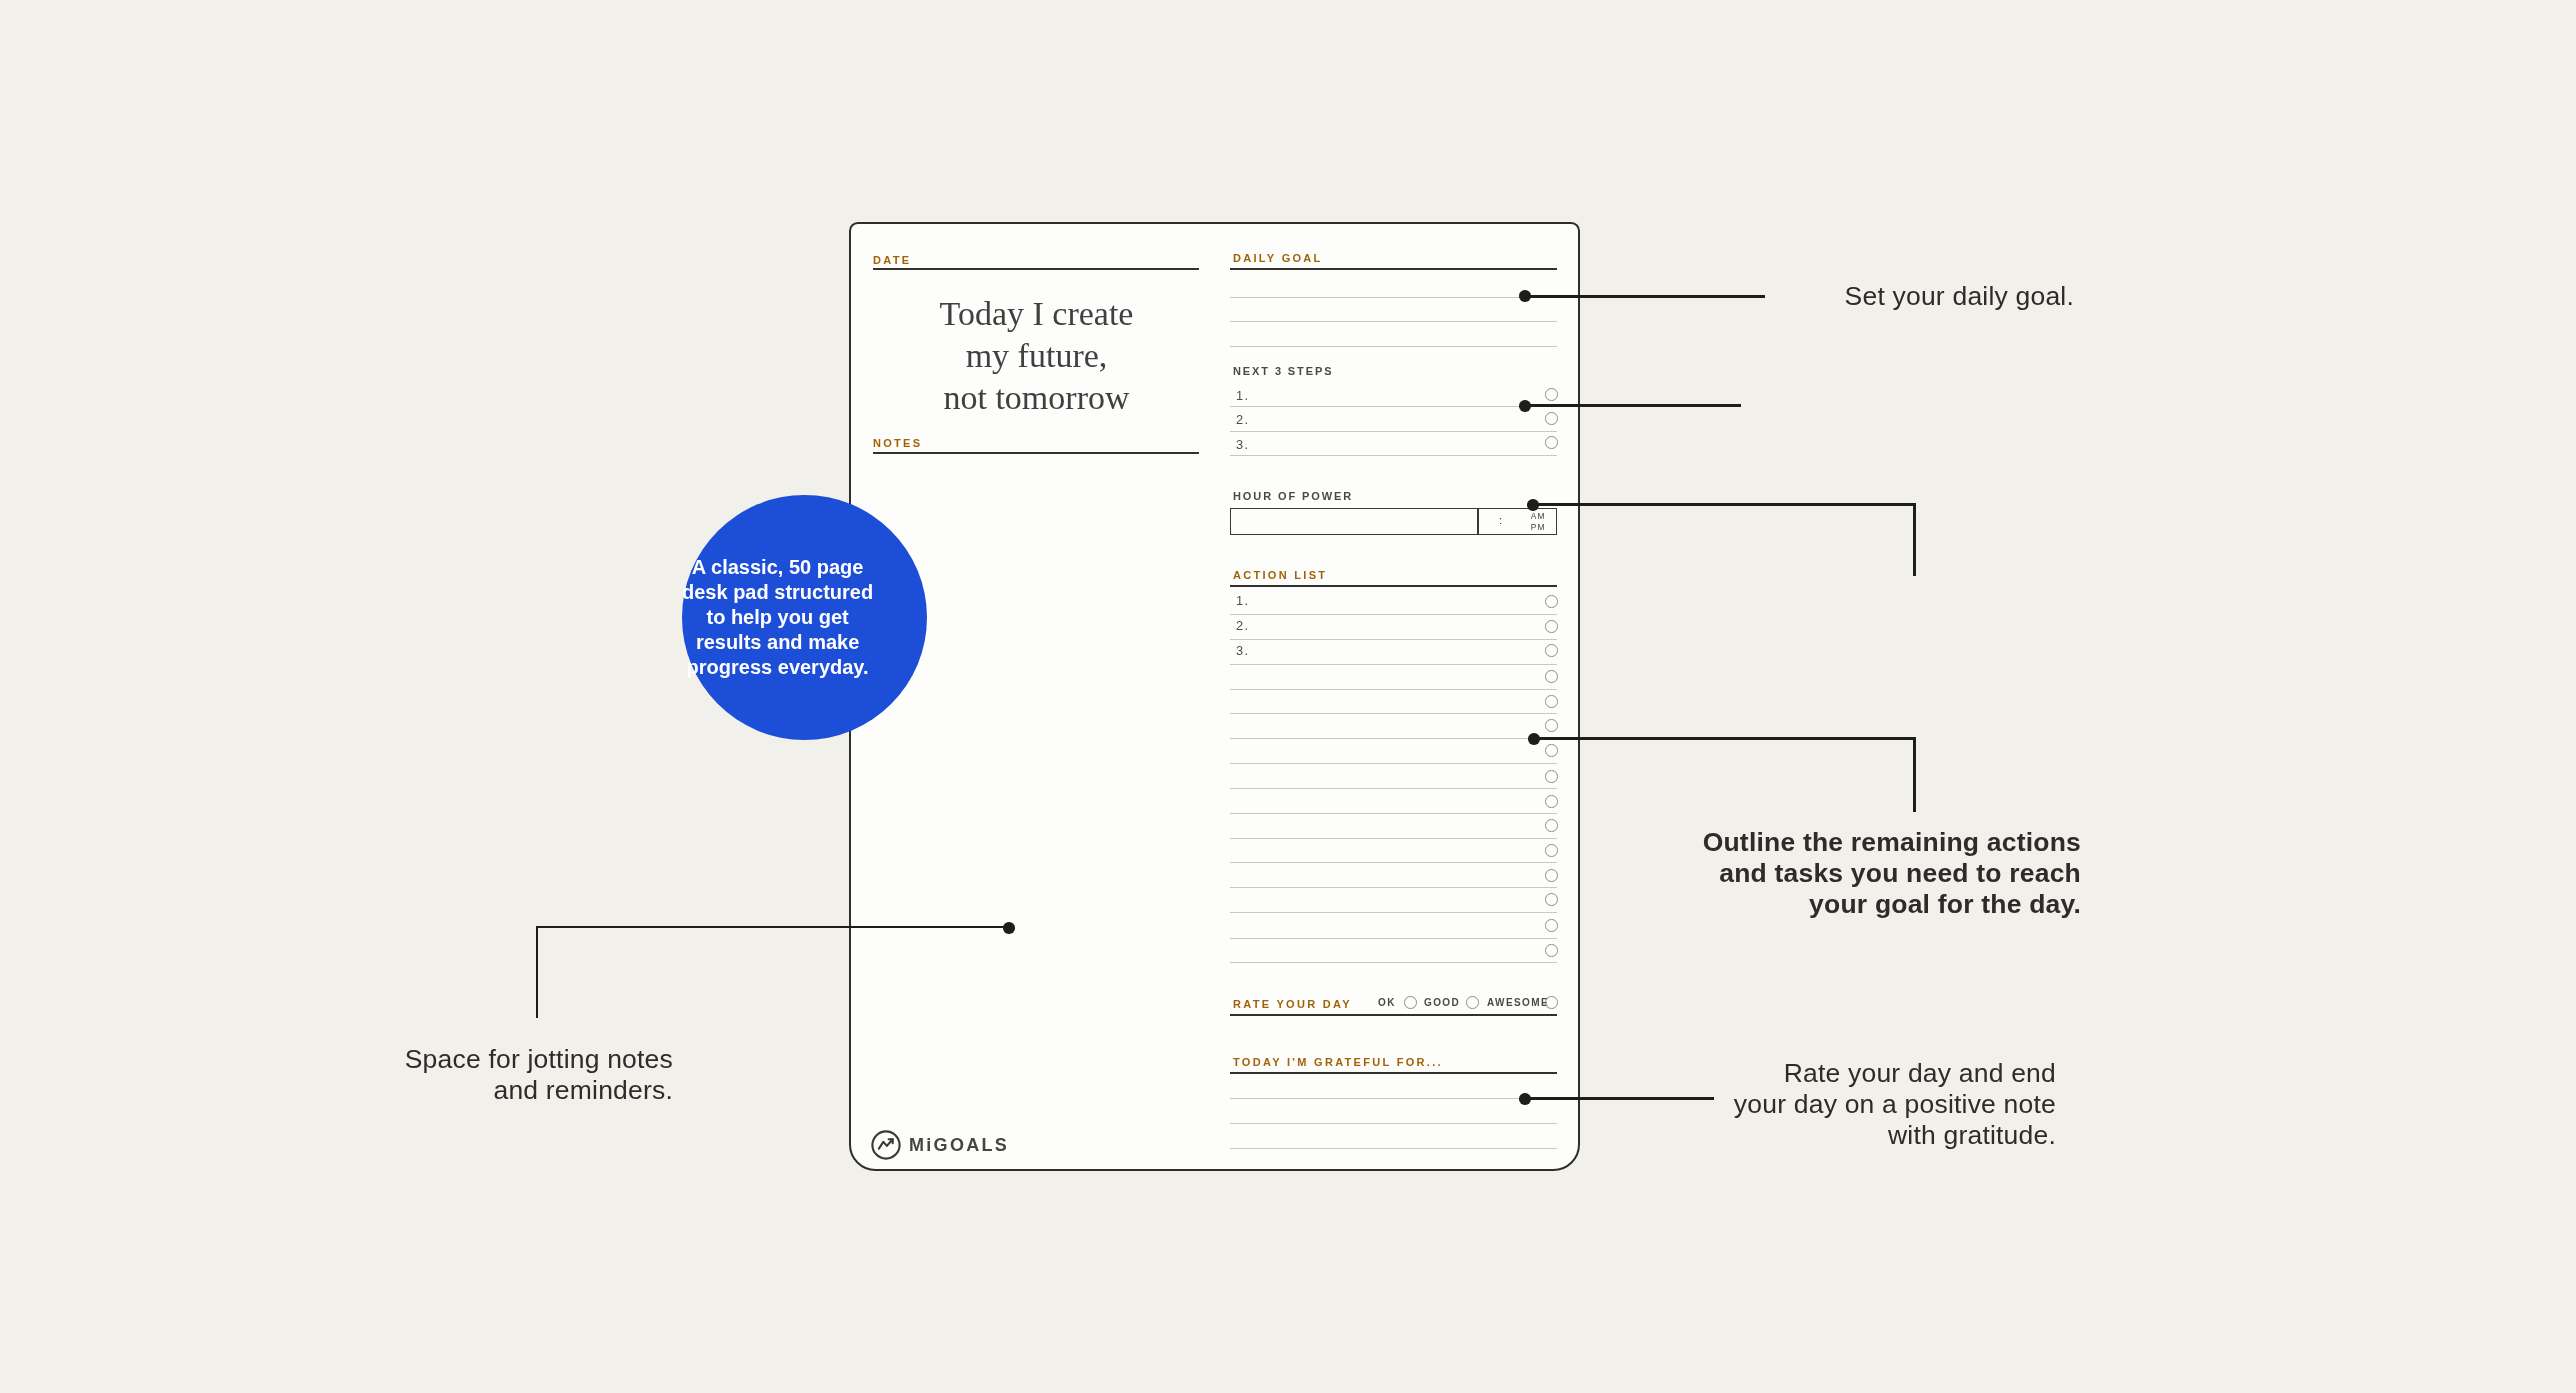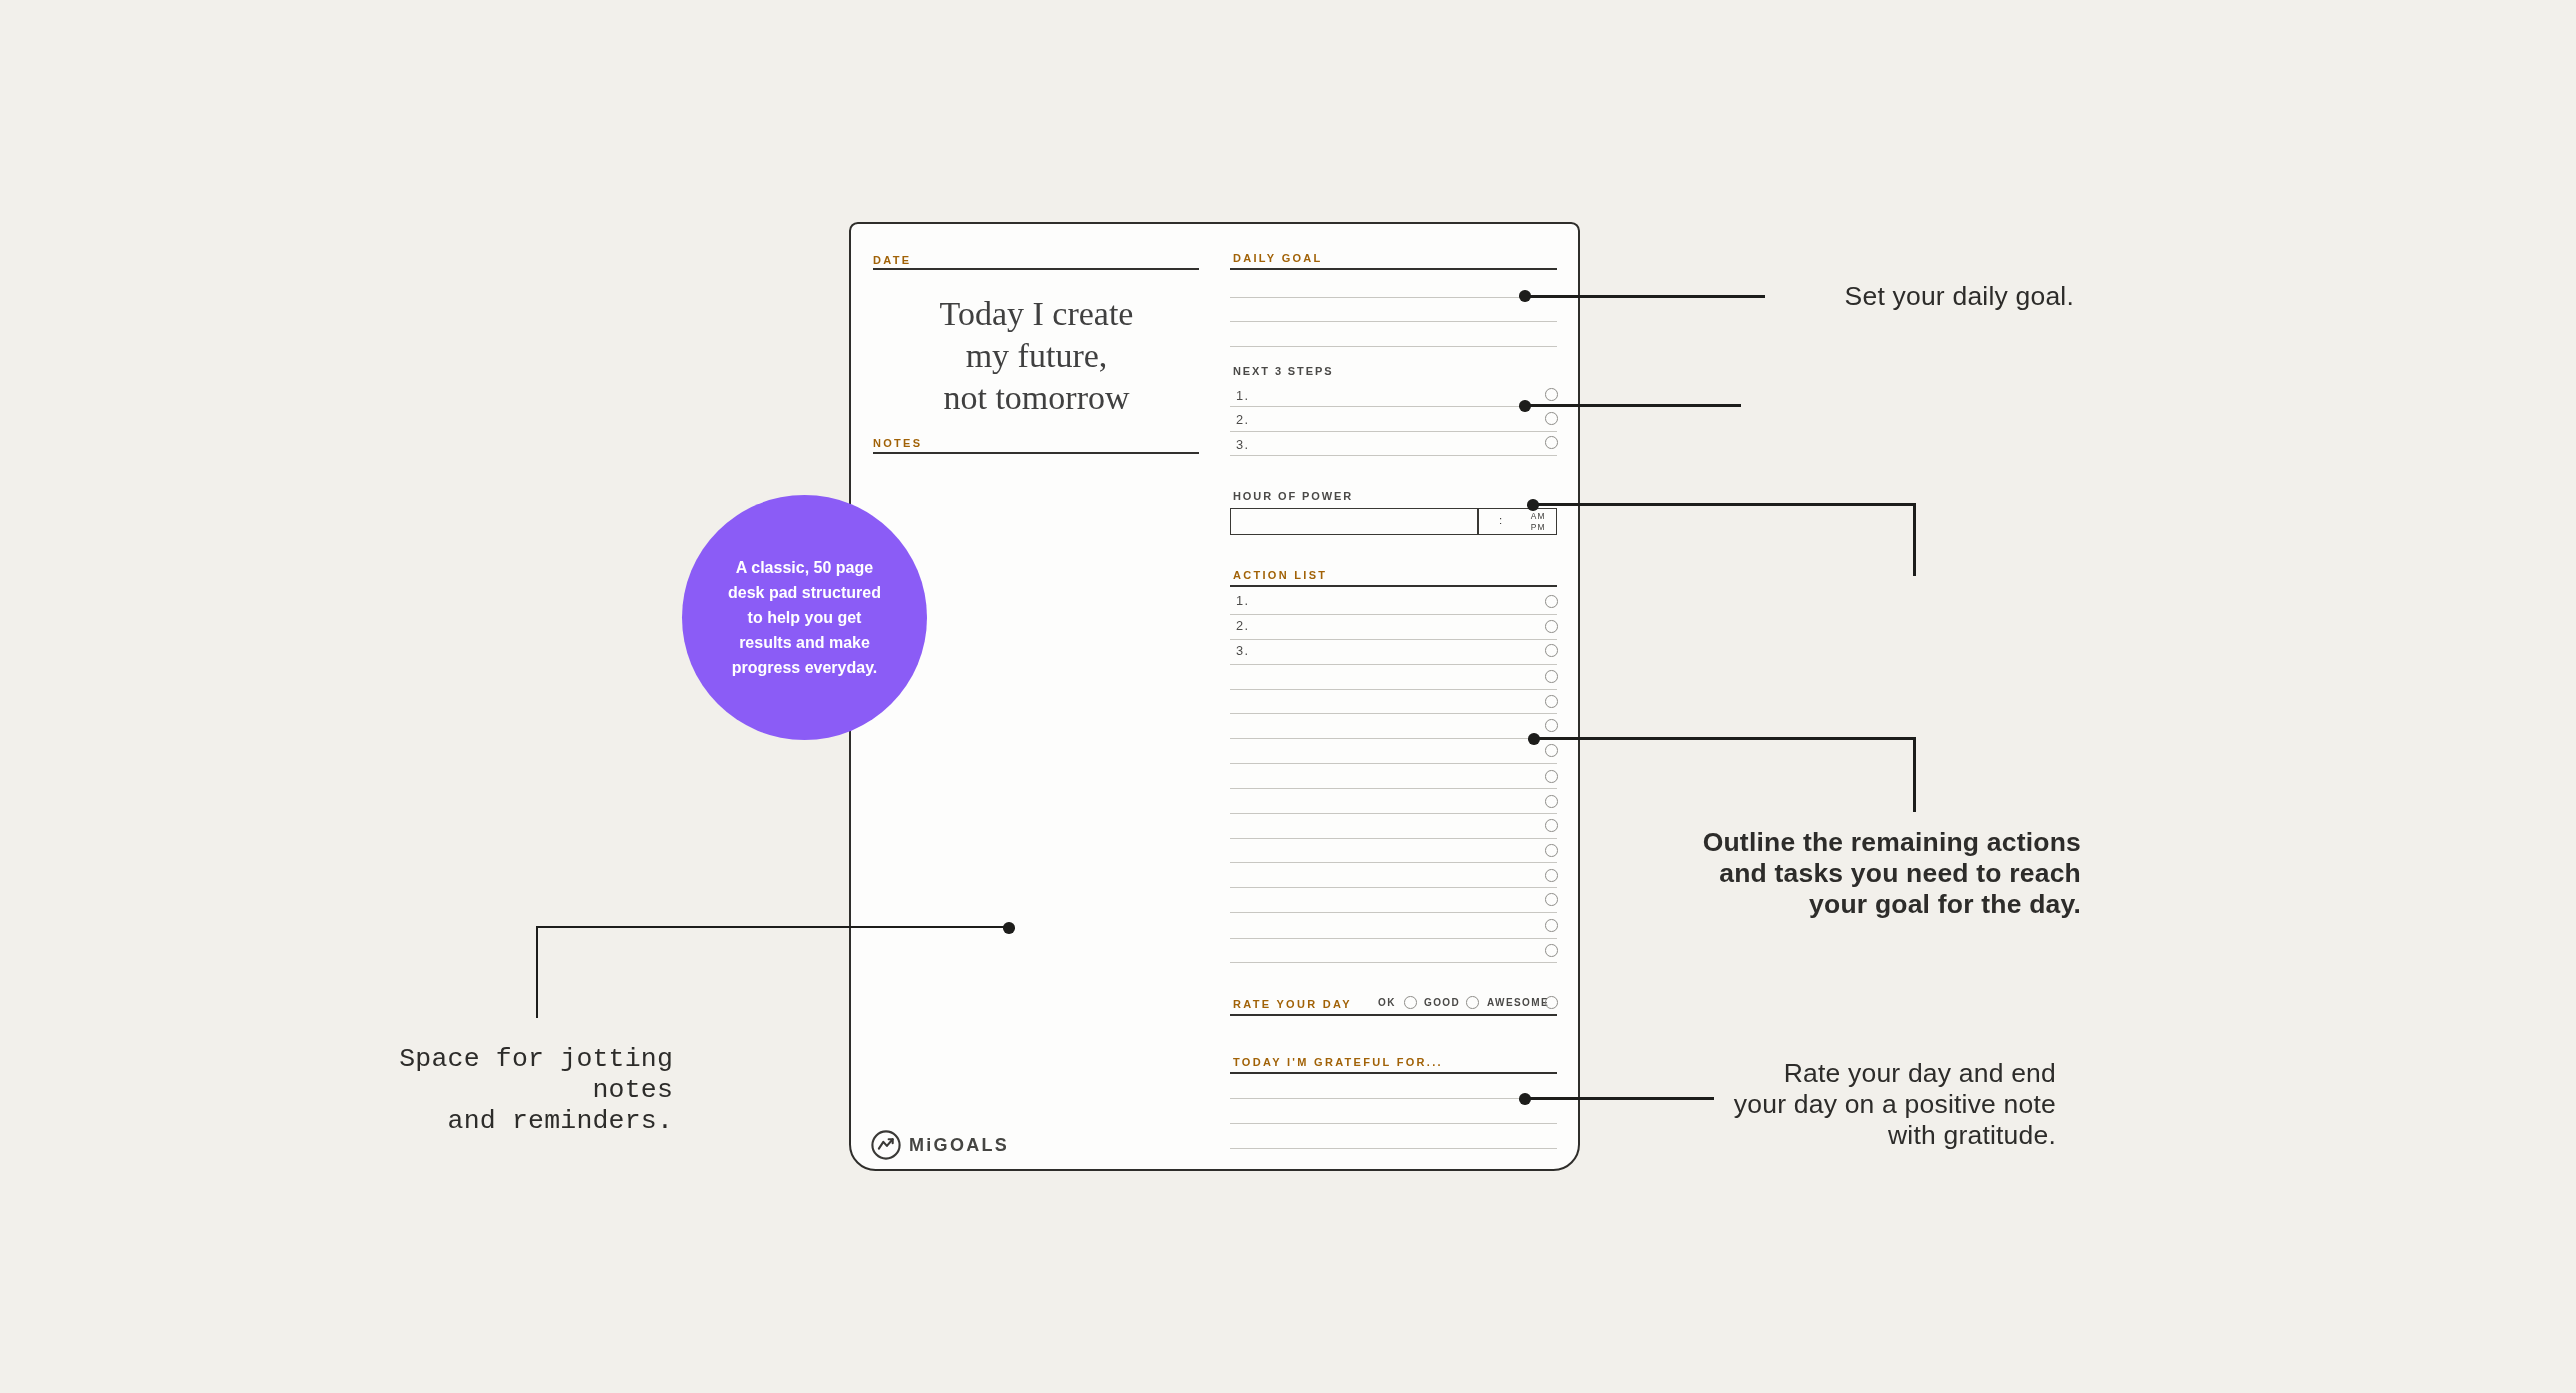--- a/index.html
+++ b/index.html
@@ -29,22 +29,22 @@
   .hp-div{position:absolute;left:1477px;top:508px;width:1.6px;height:27px;background:#393834;}
   .hp-colon{position:absolute;left:1499px;top:514px;font-size:11.5px;color:#3b3a38;}
   .hp-ampm{position:absolute;left:1525px;top:511px;width:26.5px;text-align:center;font-size:8.4px;letter-spacing:1.1px;color:#3b3a38;line-height:11px;}
   .hp-ampm span{display:block;}
 
   
   .opt{position:absolute;font-size:10px;letter-spacing:1.4px;font-weight:600;color:#4a4947;top:997px;}
 
   
   .callout{position:absolute;left:682px;top:495px;width:245px;height:245px;border-radius:50%;
-           background:#8b5cf6;display:flex;align-items:center;justify-content:center;text-align:center;
-           color:#ffffff;font-weight:700;font-size:16px;line-height:25px;z-index:5;}
+           background:#1d4ed8;display:flex;align-items:center;justify-content:flex-start;text-align:center;
+           color:#ffffff;font-weight:700;font-size:20px;line-height:25px;z-index:5;}
   .callout span{display:block;}
 
   
   .conn{position:absolute;background:#1d1d1b;z-index:4;}
   .dot{position:absolute;width:11.5px;height:11.5px;border-radius:50%;background:#1d1d1b;z-index:4;}
 
   
   .anno{position:absolute;font-size:26.5px;line-height:31px;letter-spacing:0.2px;color:#2d2c2a;text-align:right;}
   .anno span{display:block;}
 
@@ -205,21 +205,21 @@
   </div>
 
 
 
   <div class="anno" style="left:1675px;top:827px;width:406px;font-weight:bold;">
     <span>Outline the remaining actions</span>
     <span>and tasks you need to reach</span>
     <span>your goal for the day.</span>
   </div>
 
-  <div class="anno" style="left:320px;top:1044px;width:353px;font-family:Liberation Mono, monospace;">
+  <div class="anno" style="left:320px;top:1044px;width:353px;">
     <span>Space for jotting notes</span>
     <span>and reminders.</span>
   </div>
 
   <div class="anno" style="left:1703px;top:1058px;width:353px;">
     <span>Rate your day and end</span>
     <span>your day on a positive note</span>
     <span>with gratitude.</span>
   </div>
 

